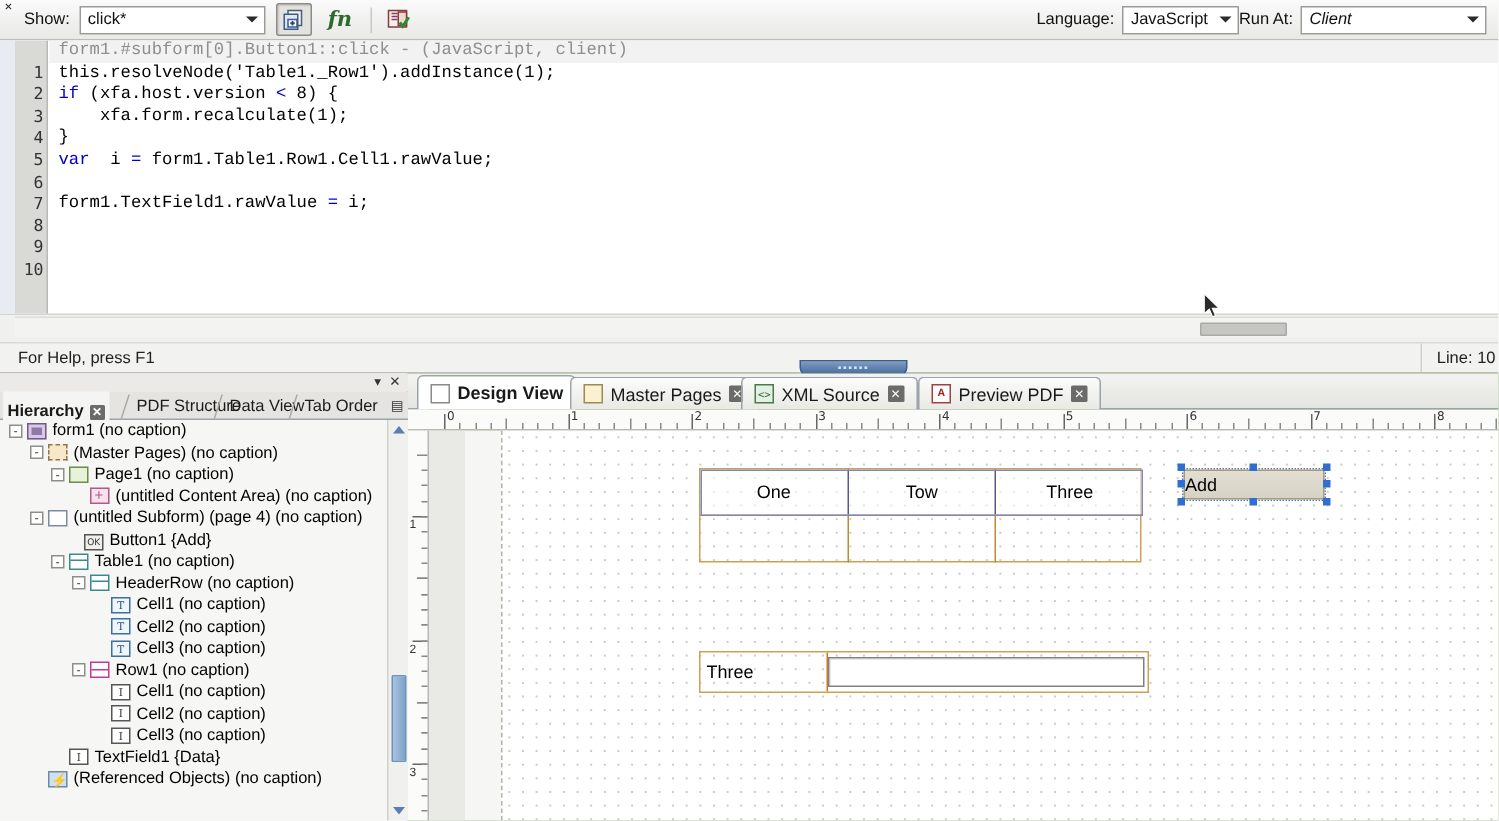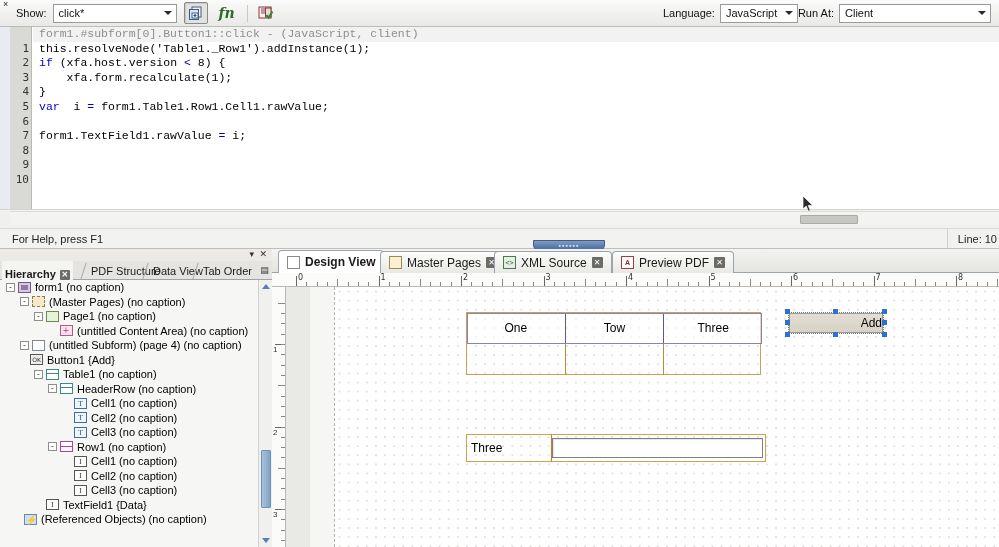--- a/index.html
+++ b/index.html
@@ -30,21 +30,21 @@
     display: inline-flex; align-items: center; position: relative;
     padding: 0 18px 0 5px; font-size: 11px; color: #111;
   }
   .combo .arrow {
     position: absolute; right: 4px; top: 50%; margin-top: -2px;
     width: 0; height: 0; border-left: 4px solid transparent;
     border-right: 4px solid transparent; border-top: 4px solid #2b2b2b;
   }
   #show-combo { width: 124px; margin-left: 6px; }
   #lang-combo { width: 78px; margin-left: 5px; }
-  #runat-combo { width: 152px; margin-left: 5px; }
+  #runat-combo { width: 124px; margin-left: 5px; font-style: italic; }
 
   .tb-btn {
     width: 24px; height: 22px; margin-left: 7px;
     display: inline-flex; align-items: center; justify-content: center;
     border: 1px solid transparent; border-radius: 2px;
   }
   .tb-btn.pressed {
     border: 1px solid #8a8a86; background: #e2e2de;
     box-shadow: inset 1px 1px 1px rgba(0,0,0,.12);
   }
@@ -321,21 +321,21 @@
   .dtable .bcell:last-child { border-right: none; }
 
   
   .add-btn-wrap {
     position: absolute; left: 450px; top: 22px; width: 102px; height: 28px;
   }
   .add-btn {
     position: absolute; left: 4px; top: 4px; width: 94px; height: 20px;
     background: linear-gradient(to bottom,#e2ded2,#d6d2c4);
     border: 1px solid #a89a78;
-    display: flex; align-items: center; justify-content: flex-end;
+    display: flex; align-items: center; justify-content: flex-start;
     font-size: 12px; color: #000;
   }
   .sel-box {
     position: absolute; left: 3px; top: 3px; width: 96px; height: 22px;
     border: 1px dotted #4a7ac8;
   }
   .handle {
     position: absolute; width: 5px; height: 5px; background: #2f6fd0;
   }
 
@@ -486,21 +486,21 @@
         <div class="tnode" style="padding-left: 48px;">
           <span class="expander none"></span>
           <span class="ico ico-content"></span>
           <span>(untitled Content Area) (no caption)</span>
         </div>
         <div class="tnode" style="padding-left: 20px;">
           <span class="expander">-</span>
           <span class="ico ico-subform"></span>
           <span>(untitled Subform) (page 4) (no caption)</span>
         </div>
-        <div class="tnode" style="padding-left: 18px;">
+        <div class="tnode" style="padding-left: 44px; align-items: flex-end;">
           <span class="expander none"></span>
           <span class="ico ico-button">OK</span>
           <span>Button1 {Add}</span>
         </div>
         <div class="tnode" style="padding-left: 34px;">
           <span class="expander">-</span>
           <span class="ico ico-table"></span>
           <span>Table1 (no caption)</span>
         </div>
         <div class="tnode" style="padding-left: 48px;">
@@ -541,21 +541,21 @@
         <div class="tnode" style="padding-left: 62px;">
           <span class="expander none"></span>
           <span class="ico ico-field">I</span>
           <span>Cell3 (no caption)</span>
         </div>
         <div class="tnode" style="padding-left: 34px;">
           <span class="expander none"></span>
           <span class="ico ico-field">I</span>
           <span>TextField1 {Data}</span>
         </div>
-        <div class="tnode" style="padding-left: 12px;">
+        <div class="tnode" style="padding-left: 20px;">
           <span class="expander none"></span>
           <span class="ico ico-ref"></span>
           <span>(Referenced Objects) (no caption)</span>
         </div>
       </div>
 
     <div class="hier-vscroll">
       <div class="hier-varrow" style="top:4px;border-bottom:5px solid #5a7fae;"></div>
       <div class="hier-vthumb"></div>
       <div class="hier-varrow" style="bottom:4px;border-top:5px solid #5a7fae;"></div>

